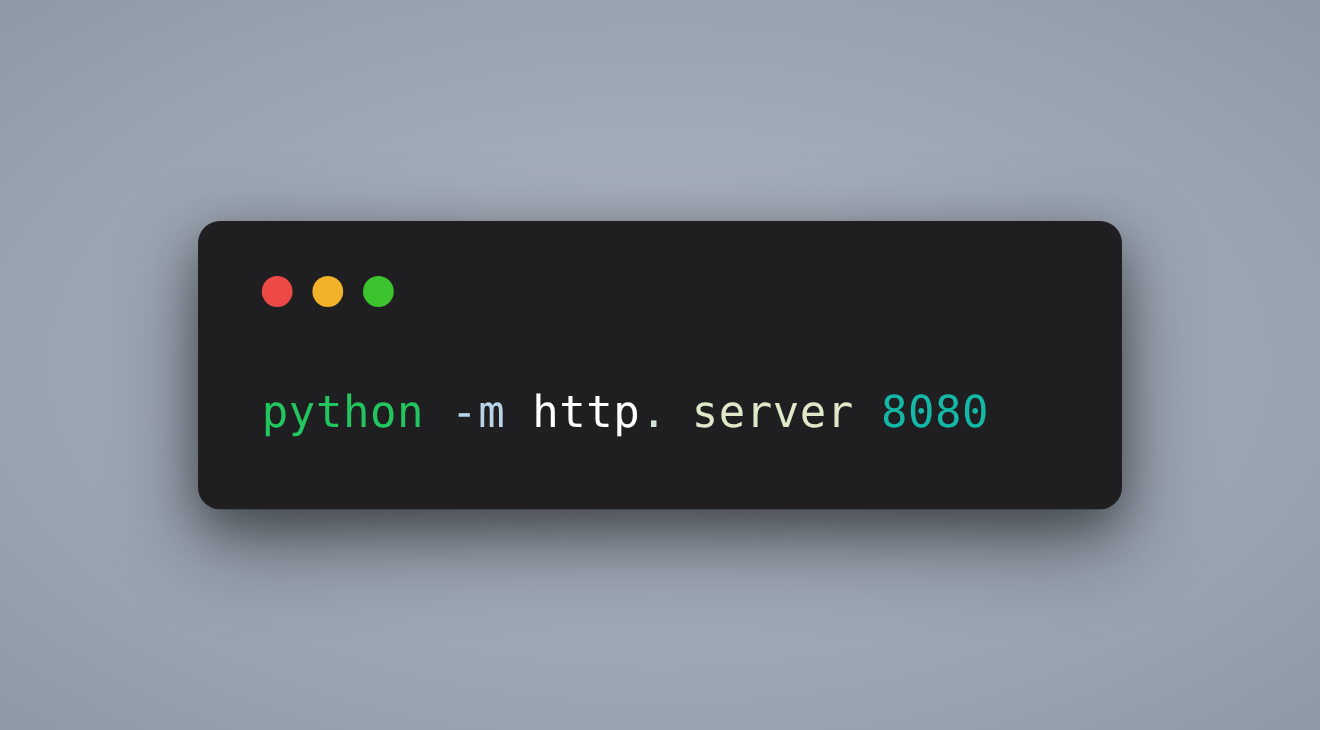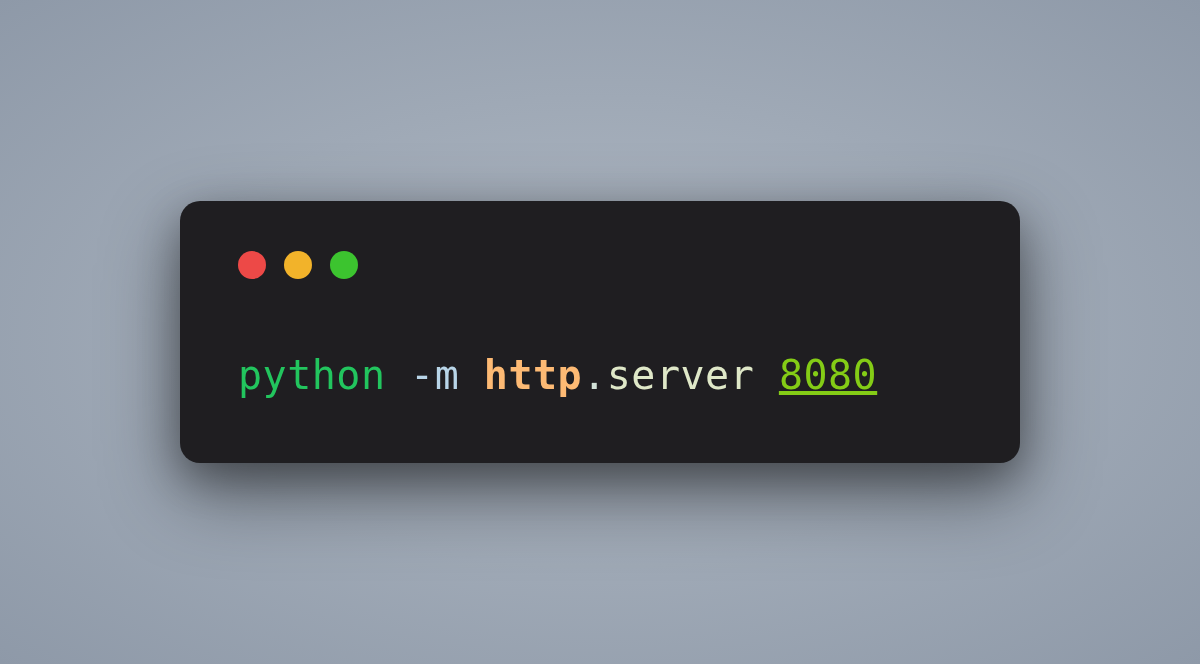--- a/index.html
+++ b/index.html
@@ -60,35 +60,34 @@
 
     .token-command {
       color: #22c55e;
     }
 
     .token-flag {
       color: #b8d5e8;
     }
 
     .token-module {
-      color: #fdba74;
-      font-weight: bold;
+      color: #ffffff;
     }
 
     .token-dot {
       color: #d2e2d8;
     }
 
     .token-submodule {
       color: #dfe8c8;
+      margin-left: 22px;
     }
 
     .token-port {
-      color: #84cc16;
-      text-decoration: underline;
+      color: #14b8a6;
     }
   </style>
 </head>
 <body>
 
 <div class="terminal-window">
   <div class="window-controls">
     <div class="control-dot close"></div>
     <div class="control-dot minimize"></div>
     <div class="control-dot maximize"></div>

